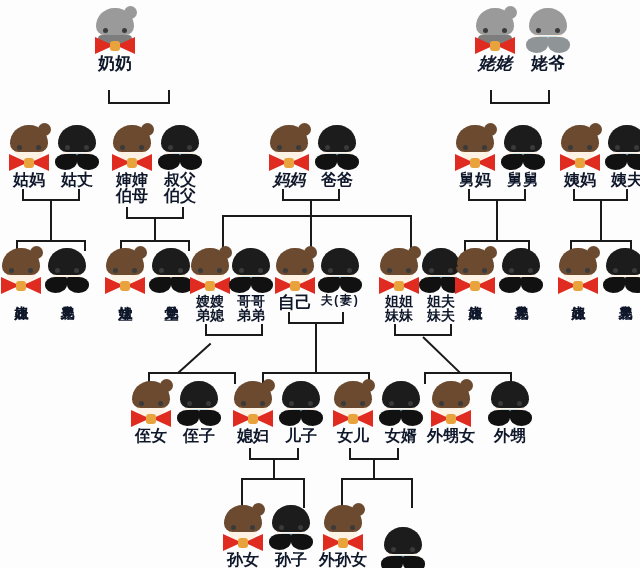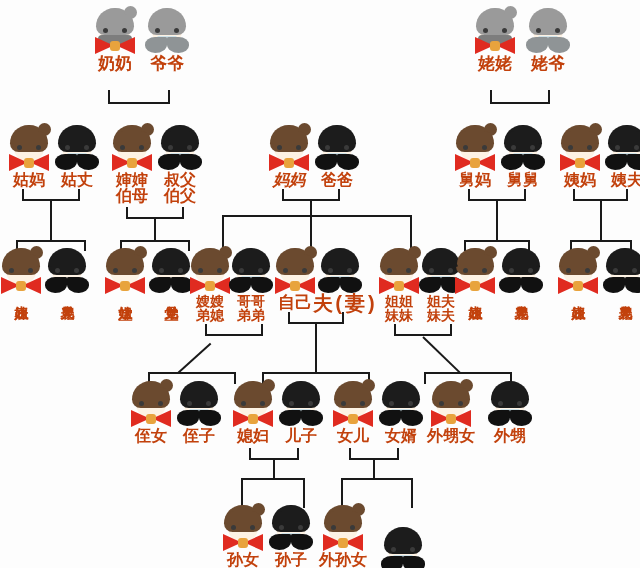--- a/index.html
+++ b/index.html
@@ -178,21 +178,21 @@
     width: 34px;
     height: 10px;
     background: #7d7d7d;
     border-radius: 4px;
     z-index: 6;
   }
   
   .label {
     margin-top: 1px;
     font-weight: bold;
-    color: #c2410c;
+    color: #0f172a;
     line-height: 1.02;
     letter-spacing: 0px;
     white-space: nowrap;
   }
   .label .l1, .label .l2 { display: block; }
   .stack .label { line-height: 1.0; }
   .lv1 .label { font-size: 17px; }
   .lv2 .label { font-size: 16px; }
   .lv3 .label { font-size: 14px; font-family: Liberation Mono, monospace; }
   .lv4 .label { font-size: 16px; }
@@ -222,38 +222,22 @@
           <div class="wing l"></div>
           <div class="wing r"></div>
           <div class="knot"></div>
         </div>
     </div>
     <div class="label">
         <span class="l1">奶奶</span>
       </div>
   </div>
 
-  <div class="person lv1" style="left:140px; top:8px;">
-    <div class="figure">
-      <div class="hair gf"></div>
-      <div class="face"></div>
-        <div class="fringe gf"></div>
-        <div class="eyes"></div>
-      <div class="collar"></div>
-      <div class="stache grey">
-          <div class="sw l"></div>
-          <div class="sw r"></div>
-        </div>
-    </div>
-    <div class="label">
-        <span class="l1">爷爷</span>
-      </div>
-  </div>
-
-  <div class="person lv1" style="left:468px; top:8px;">
+
+  <div class="person lv1" style="left:468px; top:8px;font-style:italic;">
     <div class="figure">
       <div class="hair gm"></div>
         <div class="bun gm"></div>
       <div class="face"></div>
         <div class="fringe gm"></div>
         <div class="eyes"></div>
       <div class="scarf"></div>
       <div class="bow">
           <div class="wing l"></div>
           <div class="wing r"></div>
@@ -628,21 +612,21 @@
       <div class="face"></div>
         <div class="fringe m"></div>
         <div class="eyes"></div>
       <div class="collar"></div>
       <div class="stache">
           <div class="sw l"></div>
           <div class="sw r"></div>
         </div>
     </div>
     <div class="label">
-        <span class="l1" style="font-size:20px;">夫(妻)</span>
+        <span class="l1" style="font-size:12px;">夫(妻)</span>
       </div>
   </div>
 
   <div class="person lv3 stack" style="left:372px; top:248px;">
     <div class="figure">
       <div class="hair f"></div>
         <div class="bun f"></div>
       <div class="face"></div>
         <div class="fringe f"></div>
         <div class="eyes"></div>

